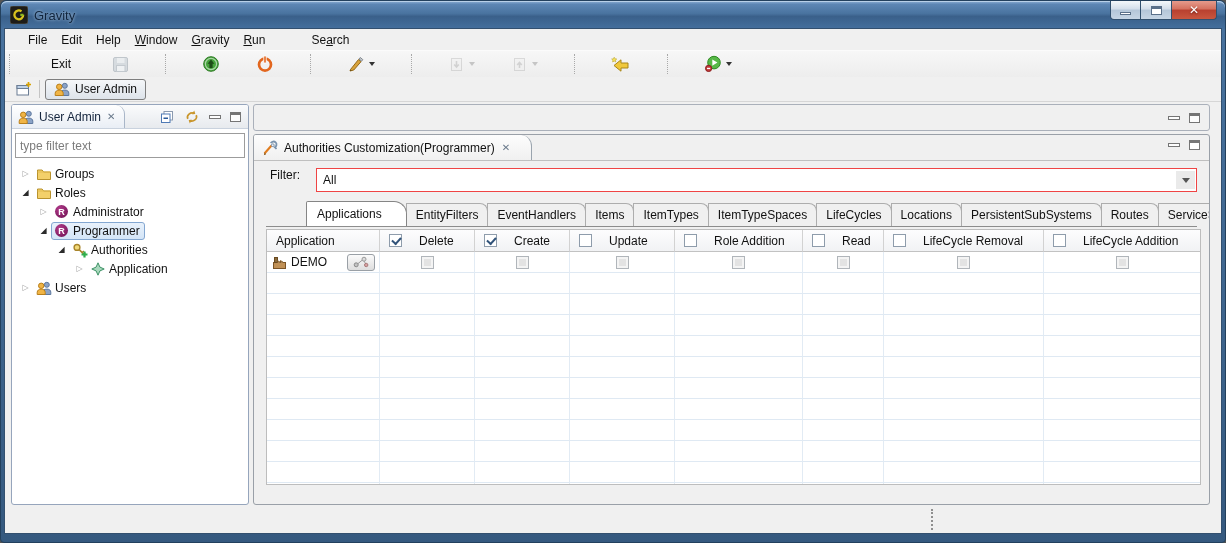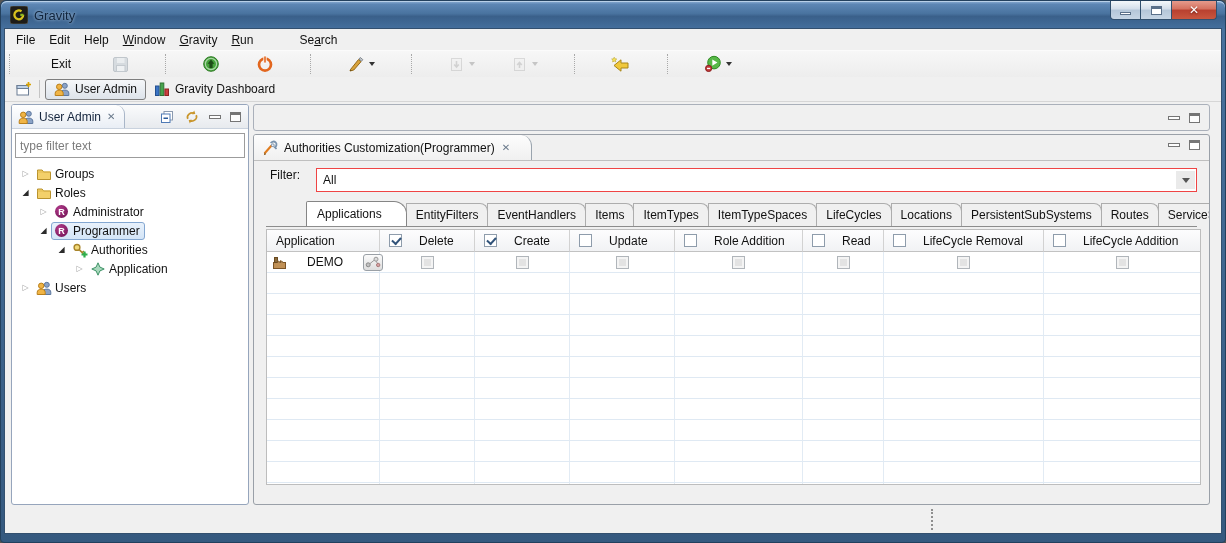--- a/index.html
+++ b/index.html
@@ -25,21 +25,21 @@
   .win-btn.close { width:45px; border-left:none; border-radius:0 0 4px 0;
     background:linear-gradient(180deg,#e59b8c 0%,#d4705e 45%,#b8402f 50%,#c9573f 100%); }
   .glyph-min { width:11px; height:3px; background:#fff; border:1px solid #5a7089; margin-top:6px; }
   .glyph-max { width:11px; height:9px; background:#fff; border:1px solid #5a7089; border-top:3px solid #5a7089; }
   .glyph-close { color:#fff; font-weight:bold; font-size:12px; text-shadow:0 1px 2px #6a1a10; }
 
   
   .client { position:absolute; left:4px; right:4px; top:28px; bottom:9px; background:#f0f0f0;
     display:flex; flex-direction:column; box-shadow:0 0 0 1px #33506f; }
 
-  .menubar { height:21px; display:flex; align-items:center; padding-left:4px; font-size:12px;
+  .menubar { height:21px; display:flex; align-items:center; padding-left:16px; font-size:12px;
     background:#f0f0f0; }
   .menu-item { padding:2px 7px; color:#111; cursor:default; }
   .menu-item u { text-decoration:underline; }
   .menu-item.search-gap { margin-left:32px; }
 
   .toolbar { height:27px; display:flex; align-items:center; background:linear-gradient(#f7f7f7,#ededed);
     border-top:1px solid #fbfbfb;gap:28px; }
   .tb-sep { height:20px; border-left:1px dotted #a9a9a9; margin:0 4px; }
   .tb-btn { display:flex; align-items:center; padding:2px 4px; border-radius:3px; }
   .tb-btn.text { font-size:12px; padding:2px 9px; color:#111; }
@@ -118,21 +118,21 @@
   .grid-wrap { margin:2px 12px 0 12px; width:935px; height:256px; overflow:hidden;
     border:1px solid #bdbdbd; background:#fff; }
   .grid { display:grid; grid-template-columns:113px 95px 95px 105px 128px 81px 160px 156px;
     grid-template-rows:22px; grid-auto-rows:21px; font-size:12px; color:#111; }
   .hc { background:linear-gradient(#fdfdfe,#f1f2f4); border-right:1px solid #d2d2d2; border-bottom:1px solid #c2c2c2;
     display:flex; align-items:center; padding-left:9px; gap:17px; }
   .hc.last { border-right:none; }
   .dc { border-right:1px solid #e2ebf4; border-bottom:1px solid #dfe9f3;
     display:flex; align-items:center; justify-content:center; }
   .dc.last { border-right:none; }
-  .dc.app { justify-content:flex-start; padding:0 4px 0 5px; gap:20px; }
+  .dc.app { justify-content:flex-start; padding:0 4px 0 5px; gap:4px; }
 
   .cb { width:13px; height:13px; background:#fff; border:1px solid #8e9cab; position:relative; flex:none; }
   .cb.checked::after { content:""; position:absolute; left:2px; top:2px; width:7px; height:4px;
     border-left:2px solid #31537a; border-bottom:2px solid #31537a; transform:rotate(-48deg); }
   .cb.disabled { background:#e3e3e3; border-color:#b0b5ba; box-shadow:inset 0 0 0 2px #f4f4f4; }
 
   .row-action-btn { margin-left:auto; width:28px; height:17px; border:1px solid #9aa0a6; border-radius:3px;
     background:linear-gradient(#fbfbfb,#dedede); display:flex; align-items:center; justify-content:center; }
 
   .statusbar { height:28px; flex:none; position:relative; background:#f0f0f0; }
@@ -272,30 +272,20 @@
         <div class="p-btn active">
           <span>
             <svg width="16" height="16" viewBox="0 0 16 16">
               <circle cx="10.8" cy="4.8" r="2.5" fill="#8ba3c7" stroke="#5d789e"></circle>
               <path d="M6.8 14.5v-2.3c0-2 1.6-3.1 4-3.1s4 1.1 4 3.1v2.3z" fill="#8ba3c7" stroke="#5d789e"></path>
               <circle cx="5.2" cy="5.8" r="2.7" fill="#f0b445" stroke="#b97f1a"></circle>
               <path d="M1.2 14.5v-2.1c0-2 1.7-3.3 4-3.3s4 1.3 4 3.3v2.1z" fill="#f0b445" stroke="#b97f1a"></path>
             </svg>
           </span>
           <span>User Admin</span>
-        </div>
-        <div class="p-btn">
-          <span>
-            <svg width="16" height="16" viewBox="0 0 16 16">
-              <rect x="1.5" y="5" width="3.6" height="9.5" fill="#3b74c4" stroke="#24508f"></rect>
-              <rect x="6.2" y="2" width="3.6" height="12.5" fill="#47a34d" stroke="#2e7233"></rect>
-              <rect x="10.9" y="8" width="3.6" height="6.5" fill="#cc3f3f" stroke="#8e2424"></rect>
-            </svg>
-          </span>
-          <span>Gravity Dashboard</span>
         </div>
       </div>
 
     <div class="main">
       <div class="left-view">
         <div class="view-header">
           <div class="view-tab">
             <span id="leftTabIcon">
                 <svg width="16" height="16" viewBox="0 0 16 16">
                   <circle cx="10.8" cy="4.8" r="2.5" fill="#8ba3c7" stroke="#5d789e"></circle>

